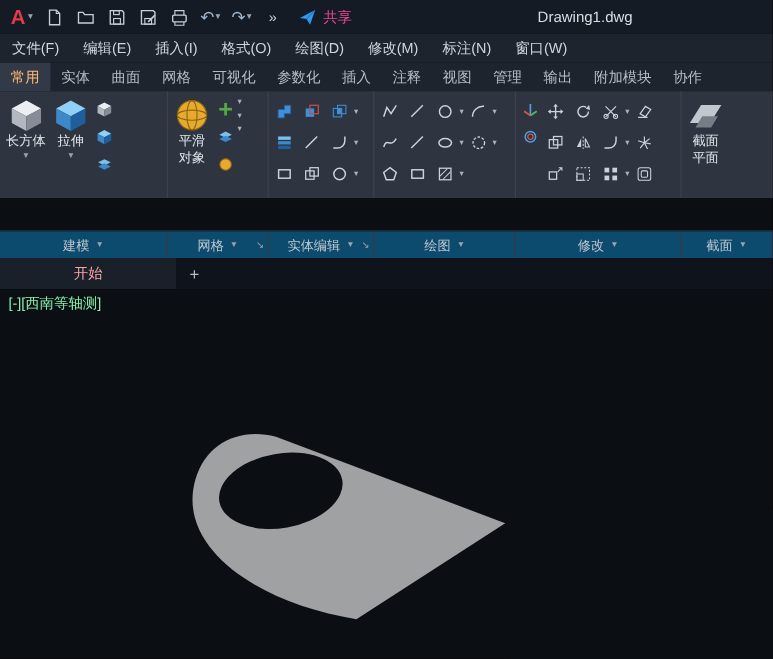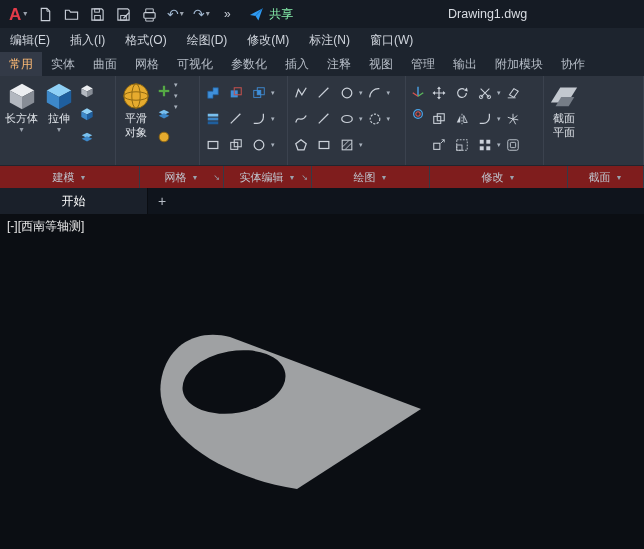--- a/index.html
+++ b/index.html
@@ -21,79 +21,79 @@
   .caret { color:#9aa2ad; font-size:8px; line-height:1; }
   .tb { width:24px; height:22px; display:flex; align-items:center; justify-content:center;
         background:none; border:none; cursor:pointer; color:#c9cfd8; }
   .tb svg { width:15px; height:15px; color:#c9cfd8; }
   .arrow-glyph { font-size:14px; color:#9fb6cf; line-height:1; }
   .tb .caret { margin-left:1px; }
   .overflow-glyph { font-size:12px; color:#c9cfd8; }
   .share-btn { display:flex; align-items:center; gap:5px; border:none; background:none;
                cursor:pointer; margin-left:8px; }
   .share-btn svg { width:15px; height:15px; }
-  .share-label { color:#86efac; font-size:12px; }
+  .share-label { color:#ec4899; font-size:12px; }
   .doc-title { position:absolute; left:448px; top:0; height:28px; display:flex;
                align-items:center; color:#d9dde3; font-size:12.5px; }
 
   
   .menubar { height:24px; background:#1d242e; display:flex; align-items:center;
              overflow:hidden; white-space:nowrap; }
   .menu-item { padding:0 10px; font-size:12px; color:#d0d5dd; line-height:24px; cursor:pointer; }
 
   
   .ribbon-tabs { height:24px; background:#1d242e; display:flex; align-items:stretch;
                  overflow:hidden; white-space:nowrap; }
   .rtab { padding:0 9px; font-size:12px; color:#b6bdc7; line-height:24px; cursor:pointer; }
   .rtab.active { background:#333a47; color:#fdba74; }
 
   
   .ribbon { height:89px; background:#2e3540; display:flex; overflow:hidden; }
   .panel { border-right:1px solid #3b424e; display:flex; align-items:flex-start;
            padding:3px 2px; flex-shrink:0; }
-  .p-modeling { width:116px; } .p-mesh { width:84px; } .p-solid { width:88px; }
+  .p-modeling { width:140px; } .p-mesh { width:84px; } .p-solid { width:88px; }
   .p-draw { width:118px; } .p-modify { width:138px; } .p-section { flex:1; }
 
   .bigbtn { display:flex; flex-direction:column; align-items:center; gap:1px;
             padding:2px 3px; cursor:pointer; color:#dfe3e8; font-size:11px; line-height:13px; }
   .bigbtn svg { width:30px; height:30px; }
   .bigbtn .caret { font-size:8px; }
 
   .minicol { display:flex; flex-direction:column; gap:3px; padding-top:2px; }
   .mini { width:20px; height:20px; display:flex; align-items:center; justify-content:center;
           background:none; border:none; cursor:pointer; color:#ccd2da; }
   .mini svg { width:14px; height:14px; color:#ccd2da; }
   .mini-caret { font-size:7px; color:#aab2bd; align-self:center; }
 
   .grid { display:flex; flex-direction:column; gap:2px; padding-top:2px; }
   .grow { display:flex; align-items:center; gap:1px; height:24px; }
   .grow .mini { width:22px; height:22px; }
 
   
-  .panel-labels { height:23px; background:#7f1d1d; display:flex; border-top:1px solid #20252e; }
+  .panel-labels { height:23px; background:#0c4a6e; display:flex; border-top:1px solid #20252e;margin-top:27px; }
   .plabel { display:flex; align-items:center; justify-content:center; gap:5px;
             font-size:11px; color:#bfc6cf; border-right:1px solid #343b47;
             position:relative; cursor:pointer; flex-shrink:0; }
   .plabel .pcaret { font-size:7px; color:#9aa2ad; }
   .plabel .launcher { position:absolute; right:3px; font-size:8px; color:#9aa2ad; }
   .pl-modeling { width:140px; } .pl-mesh { width:84px; } .pl-solid { width:88px; }
   .pl-draw { width:118px; } .pl-modify { width:138px; } .pl-section { flex:1; }
 
   
   .filetabs { height:26px; background:#0f141c; display:flex; align-items:stretch; }
   .ftab { width:148px; display:flex; align-items:center; justify-content:center; gap:12px;
           background:#1a202a; border-right:1px solid #0a0d12; font-size:12px;
-          color:#ffffff; cursor:pointer; }
+          color:#fca5a5; cursor:pointer; }
   .ftab.active { background:#2b323f; color:#eceff3; }
   .ftab .close { font-size:13px; color:#aab0ba; cursor:pointer; }
   .newtab { width:28px; border:none; background:none; color:#b7bdc6; font-size:14px; cursor:pointer; }
 
   
   .canvas { height:335px; background:#0b0e13; position:relative; }
-  .vplabel { position:absolute; left:7px; top:4px; font-size:12px; color:#e5e5e5; cursor:pointer; }
+  .vplabel { position:absolute; left:7px; top:4px; font-size:12px; color:#86efac; cursor:pointer; }
   .model { position:absolute; left:0; top:0; }
 </style>
 </head>
 <body>
 
 <div class="app">
 
   <svg class="defs" aria-hidden="true">
     <defs>
       <symbol id="s-cube-gray" viewBox="0 0 32 32">
@@ -309,20 +309,21 @@
     <button class="share-btn">
       <svg>
           <use href="#s-sendplane"></use>
         </svg>
       <span class="share-label">共享</span>
     </button>
     <div class="doc-title">Drawing1.dwg</div>
   </header>
 
   <nav class="menubar">
+    <span class="menu-item">文件(F)</span>
     <span class="menu-item">编辑(E)</span>
     <span class="menu-item">插入(I)</span>
     <span class="menu-item">格式(O)</span>
     <span class="menu-item">绘图(D)</span>
     <span class="menu-item">修改(M)</span>
     <span class="menu-item">标注(N)</span>
     <span class="menu-item">窗口(W)</span>
   </nav>
 
   <div class="ribbon-tabs">

